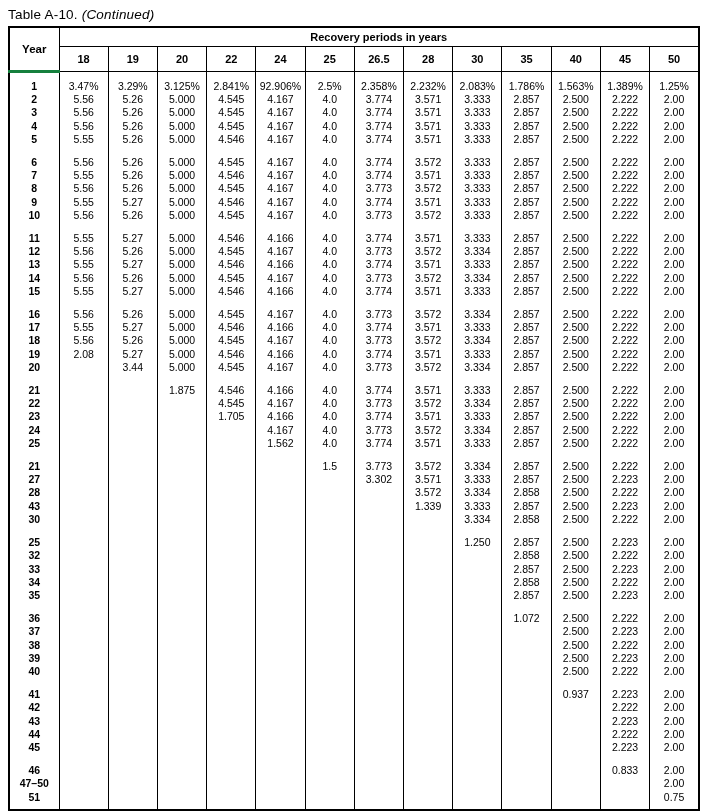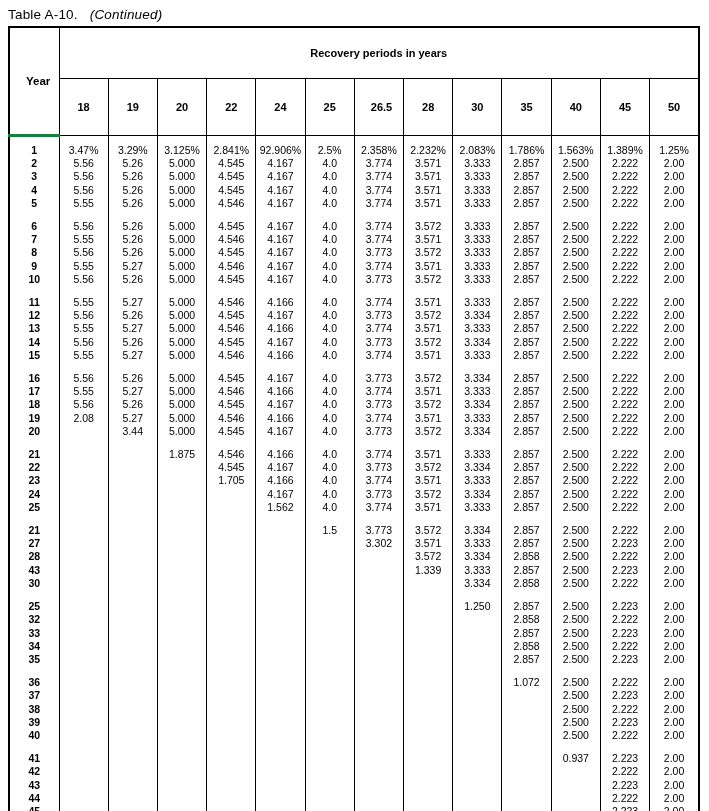--- a/index.html
+++ b/index.html
@@ -10,31 +10,31 @@
     color: #000;
     -webkit-font-smoothing: antialiased;
   }
   .page { width: 709px; height: 811px; box-sizing: border-box; padding: 5px 9px 0 8px; overflow: hidden; }
   .title {
     font-size: 13.5px;
     font-weight: 400;
     margin: 2px 0 4px 0;
     letter-spacing: 0.2px;
   }
-  .title .cont { font-style: italic; margin-left: 8px; }
+  .title .cont { font-style: italic; }
   table.a10 {
     border-collapse: collapse;
     table-layout: fixed;
     width: 692px;
     border: 2px solid #000;
   }
   col.yearcol { width: 50px; }
   thead th {
     font-weight: 700;
-    padding: 16px;
+    padding: 0;
     text-align: center;
     background: #fff;
   }
   th.year-head {
     border-right: 1px solid #000;
     border-bottom: 3px solid #15803d;
     font-size: 11.5px;
   }
   th.group-head {
     height: 18px;
@@ -56,21 +56,21 @@
     padding: 0;
     vertical-align: bottom;
     white-space: nowrap;
   }
   tbody td.year-cell {
     border-left: none;
     font-weight: 700;
   }
   tbody tr.gap td { padding-top: 10px; }
   tbody tr:first-child td { padding-top: 7px; }
-  tbody tr:last-child td { }
+  tbody tr:last-child td { padding-bottom: 5px; }
 </style>
 </head>
 <body>
 
 <div class="page">
   <div class="title"><span>Table A-10.</span>
     <span class="cont">(Continued)</span>
   </div>
 
   <table class="a10">

